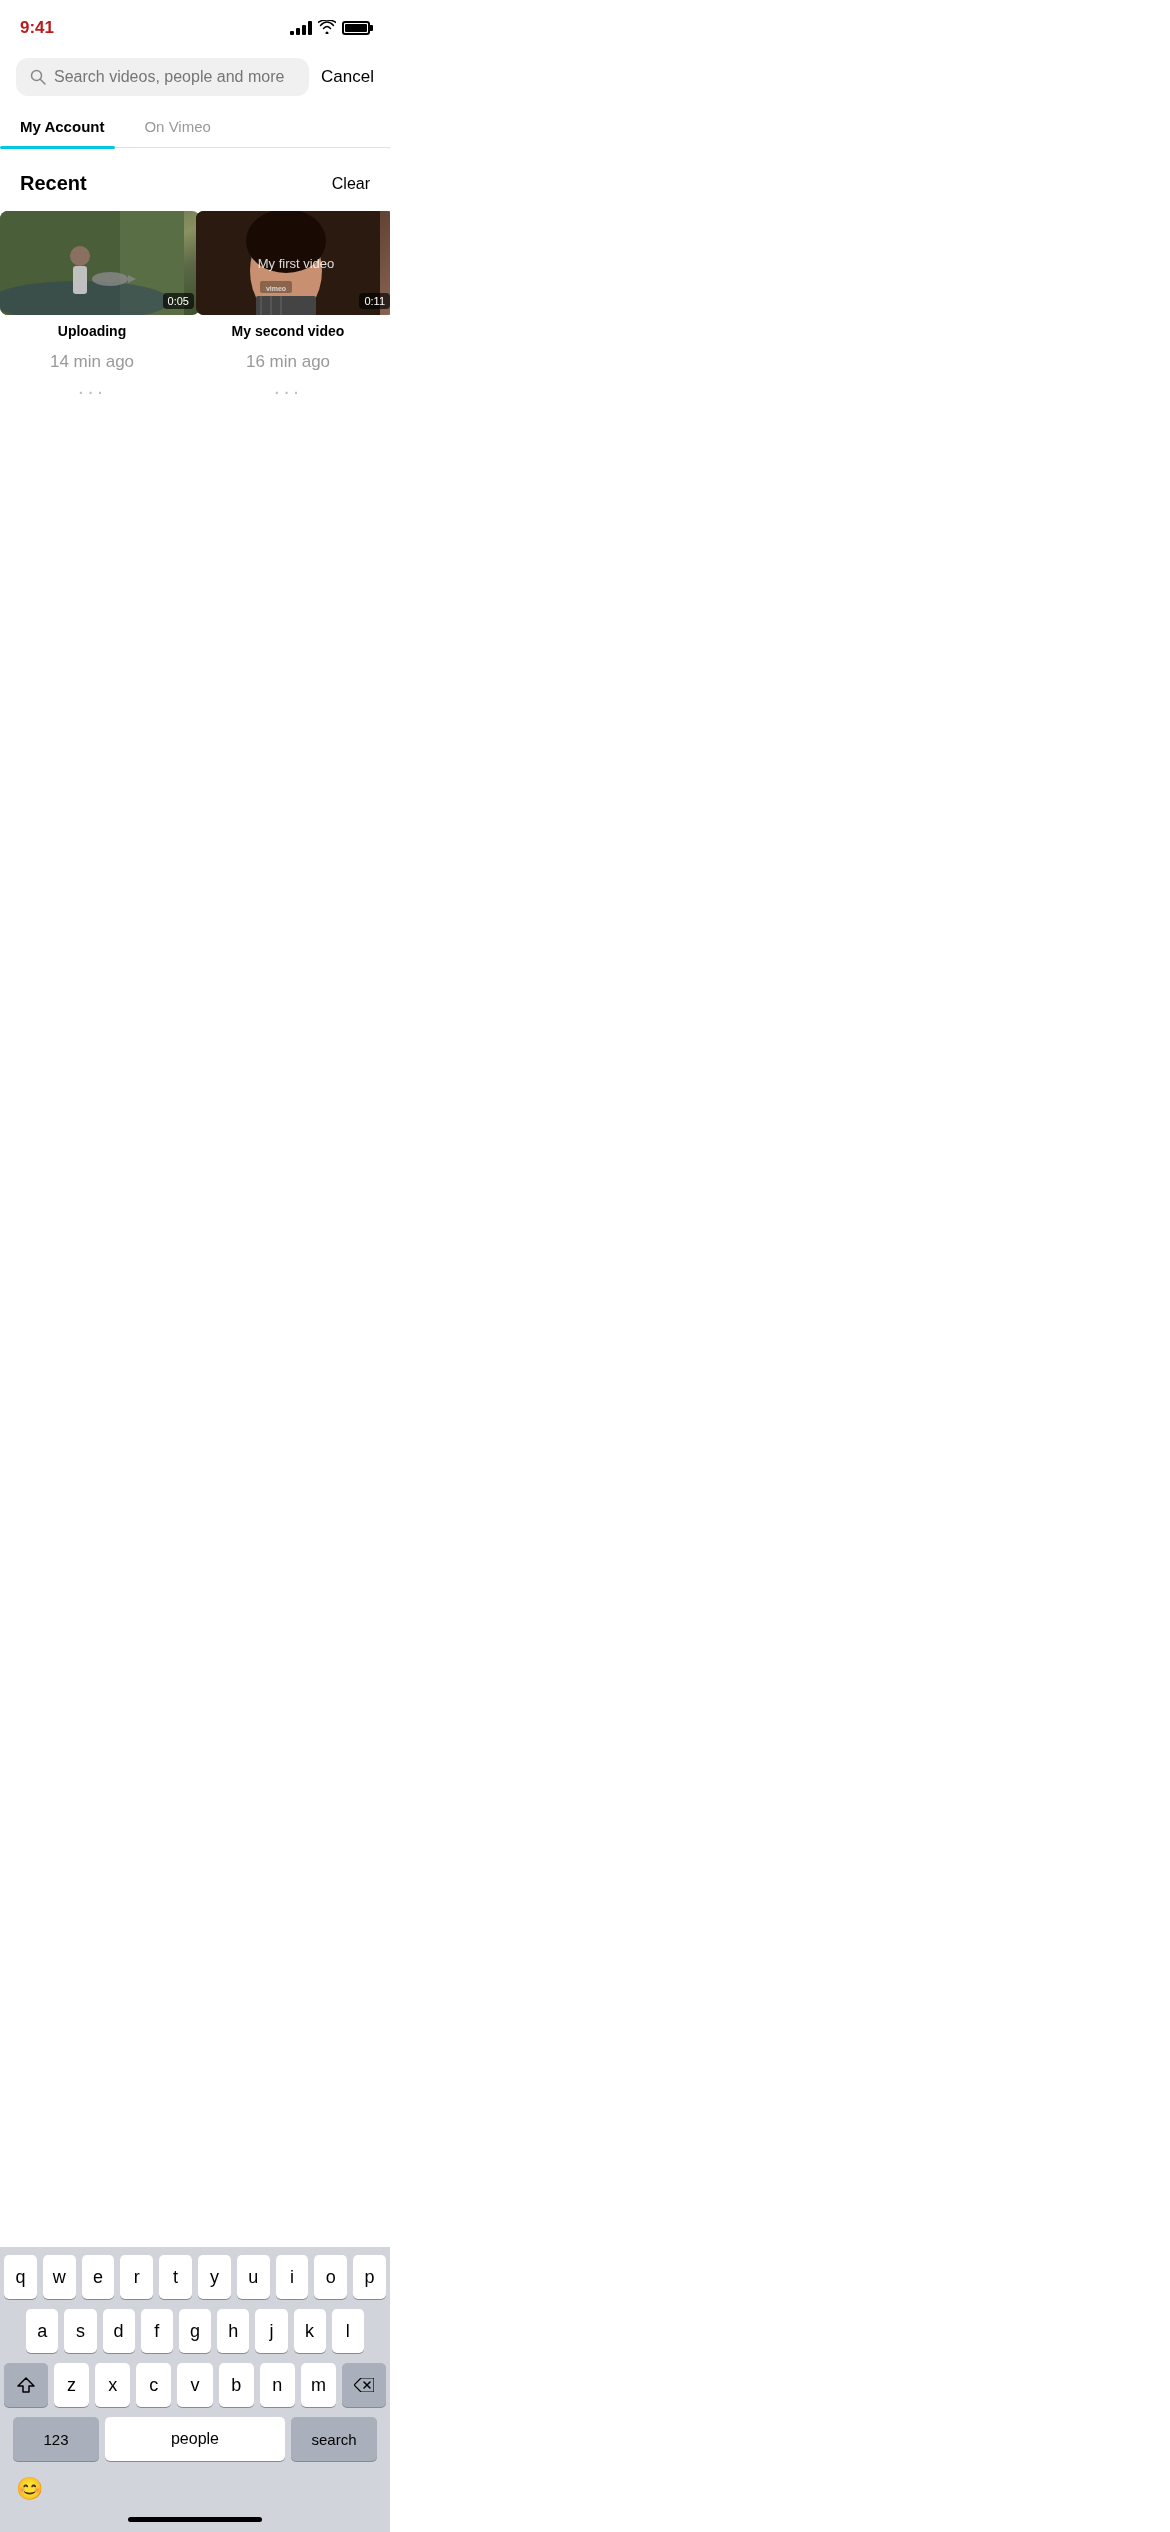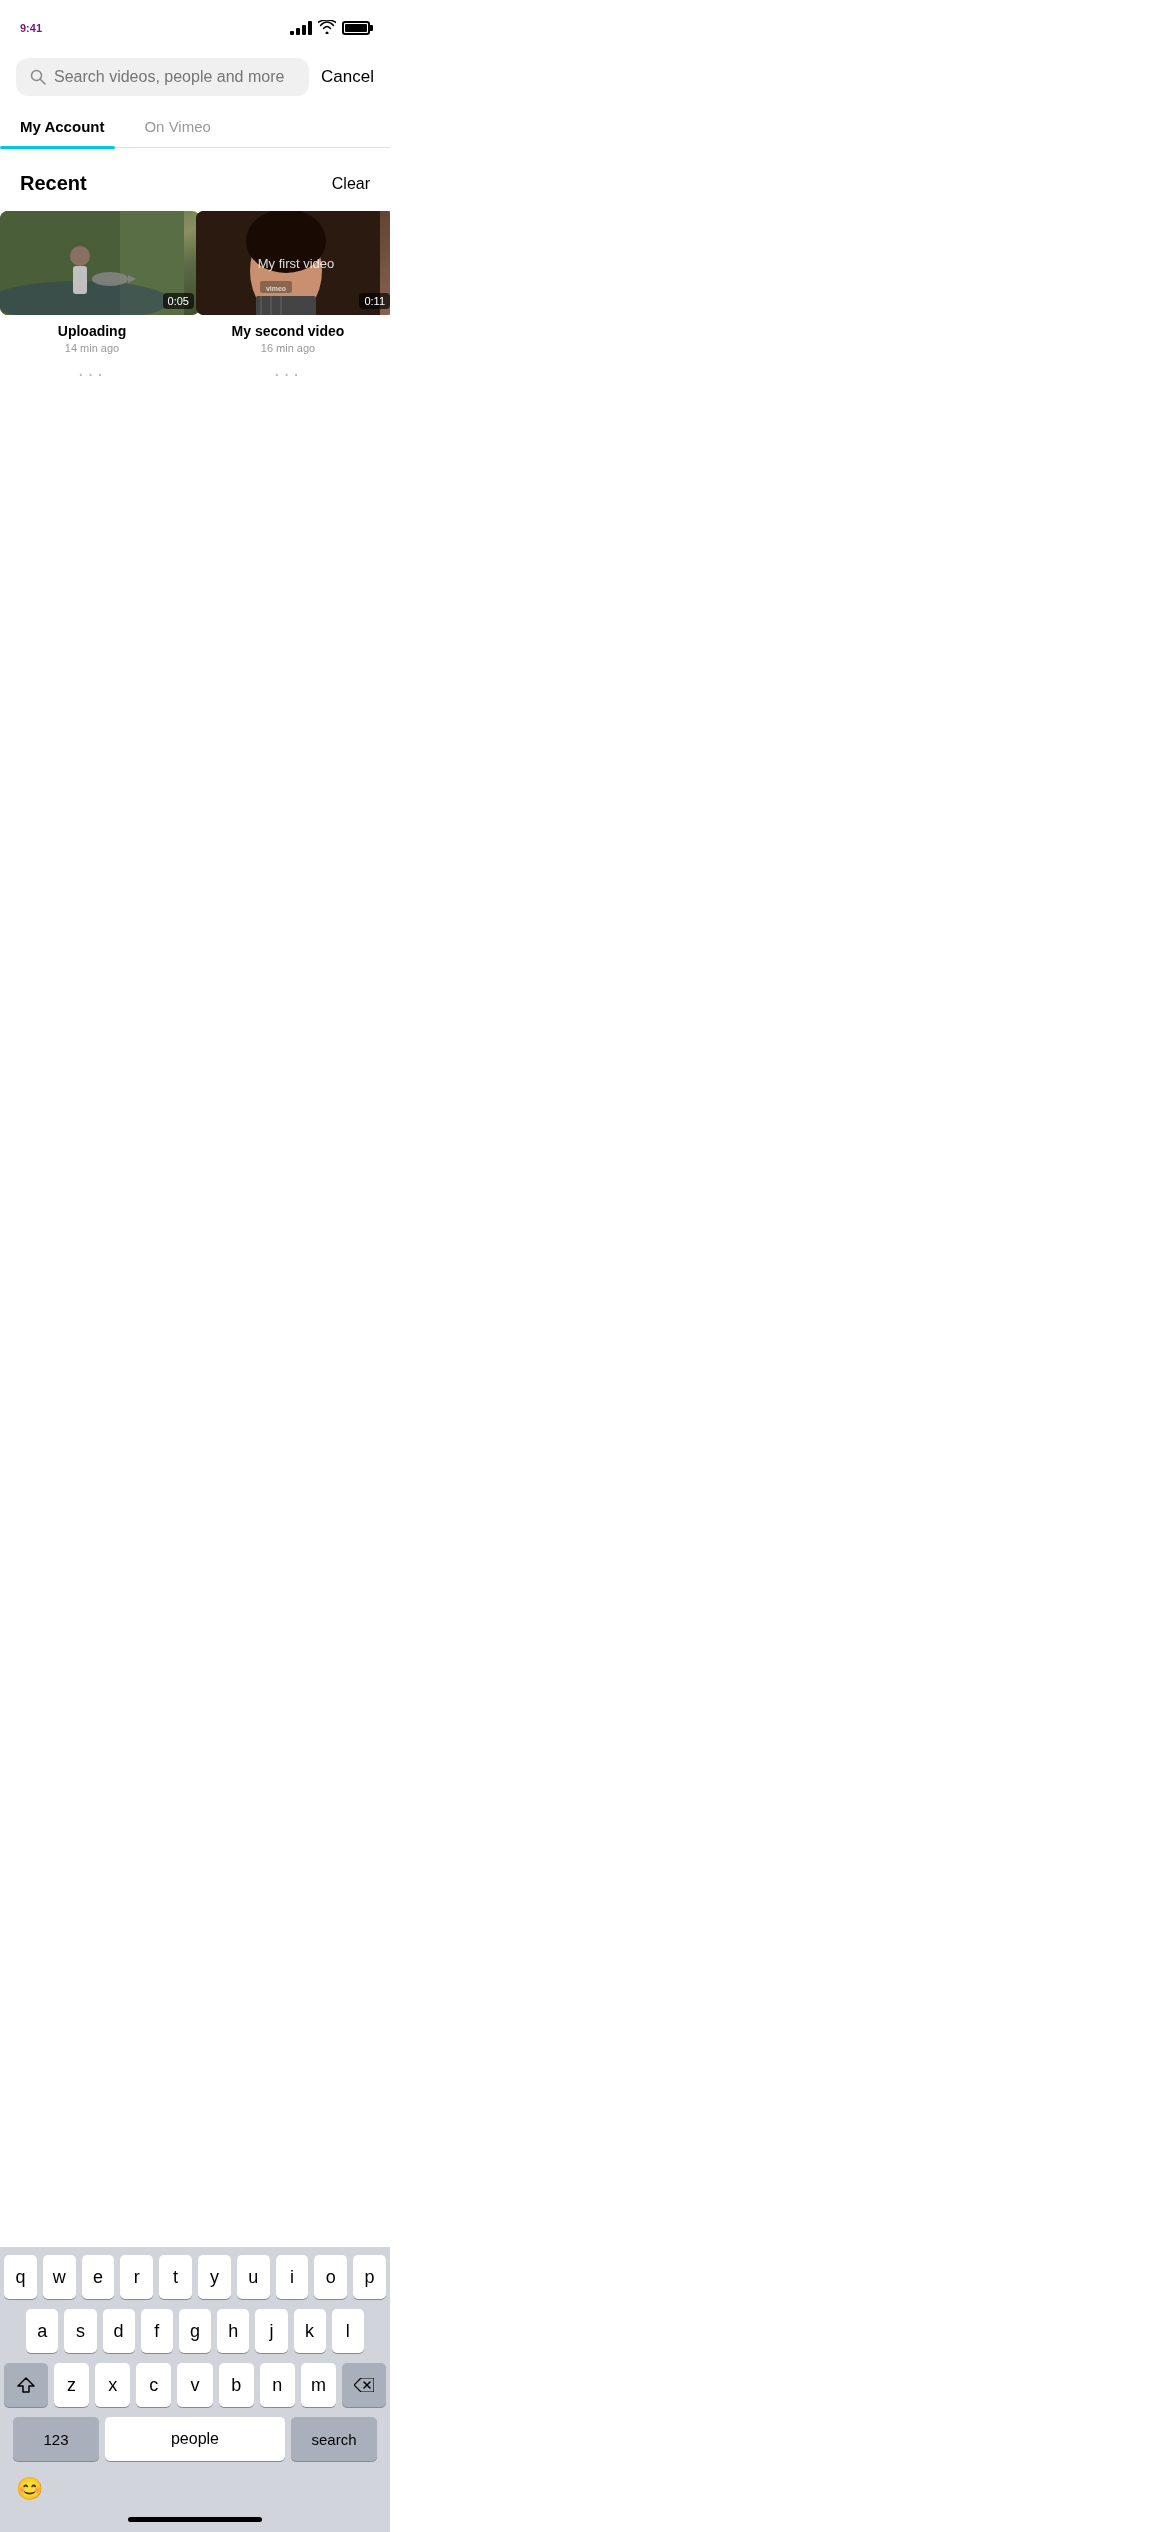--- a/index.html
+++ b/index.html
@@ -16,23 +16,23 @@
 
     
     .status-bar {
       display: flex;
       justify-content: space-between;
       align-items: center;
       padding: 14px 20px 8px 20px;
       height: 50px;
     }
     .status-time {
-      font-size: 11px;
+      font-size: 17px;
       font-weight: 600;
-      color: #701a75;
+      color: #b91c1c;
     }
     .status-icons {
       display: flex;
       align-items: center;
       gap: 6px;
     }
     .signal-bars {
       display: flex;
       align-items: flex-end;
       gap: 2px;
@@ -258,24 +258,24 @@
       font-weight: 500;
     }
     .video-title {
       font-size: 14px;
       font-weight: 600;
       color: #000;
       margin-top: 8px;
       text-align: center;
     }
     .video-time {
-      font-size: 11px;
+      font-size: 17px;
       color: #999;
       text-align: center;
-      margin-top: 3px;
+      margin-top: 13px;
     }
     .video-more {
       text-align: center;
       margin-top: 8px;
       color: #bbb;
       font-size: 20px;
       letter-spacing: 3px;
     }
 
     

